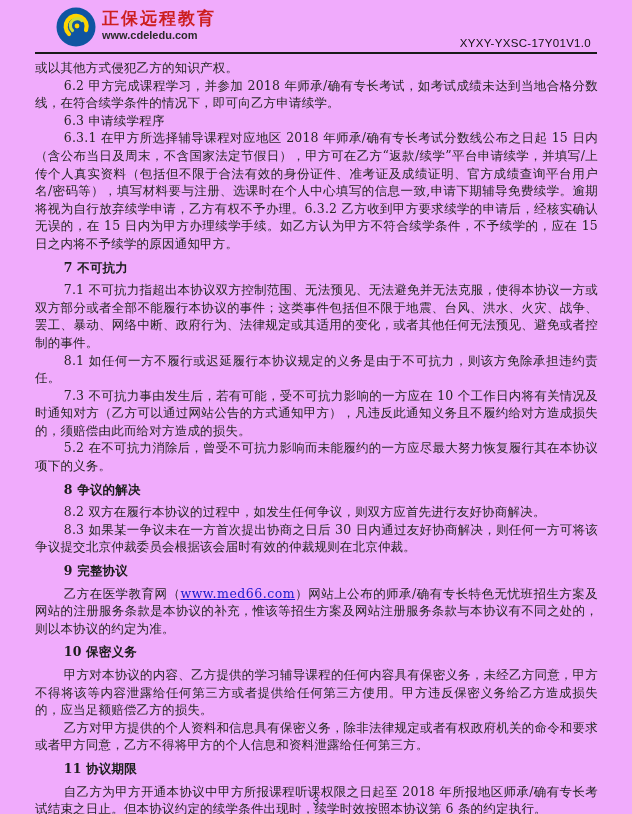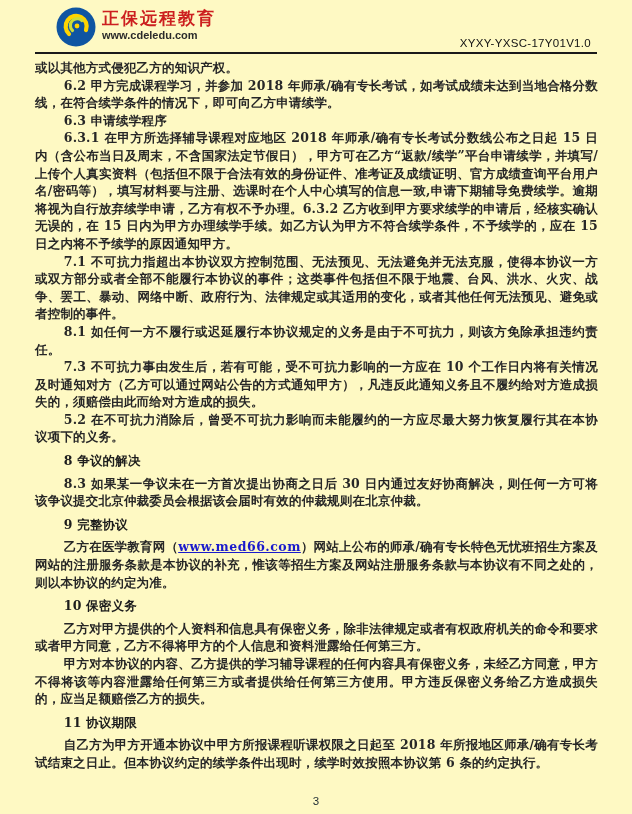--- a/index.html
+++ b/index.html
@@ -1,19 +1,19 @@
 <!DOCTYPE html>
 <html lang="zh"><head>
 <meta charset="utf-8">
 <style>
   html,body{margin:0;padding:0;background:#ffffff;}
   .page{
     position:relative;
     width:632px;height:814px;
-    background:#fef9c3;
+    background:#f0abfc;
     font-family:"DejaVu Serif","Liberation Serif",serif;
     color:#272727;
     overflow:hidden;
     box-sizing:border-box;
   }
   
   .header{
     position:relative;
     display:flex;
     align-items:flex-start;
@@ -36,21 +36,21 @@
   }
   .rule{border-top:2px solid #1a1a1a;margin:2px 35px 0 35px;}
   
   .doc{
     margin:5px 34px 0 35px;
     font-size:12.5px;
     line-height:17.6px;
     text-align:justify;
     letter-spacing:0.2px;
   }
-  .doc p{margin:0;text-indent:2.3em;font-weight:bold;}
+  .doc p{margin:0;text-indent:2.3em;}
   .doc p.no-indent{text-indent:0;}
   .sec-heading{
     font-size:12.5px;line-height:17.6px;font-weight:bold;color:#1d1d1d;
     margin:6px 0 5px 0;text-indent:2.3em;
   }
   .ext-link{
     color:#1a1acc;text-decoration:underline;cursor:pointer;
     letter-spacing:0.5px;
   }
   
@@ -82,34 +82,36 @@
     <span class="doc-code">XYXY-YXSC-17Y01V1.0</span>
   </div>
   <div class="rule"></div>
 
   <div class="doc">
     <p class="no-indent">或以其他方式侵犯乙方的知识产权。</p>
     <p>6.2 甲方完成课程学习，并参加 2018 年师承/确有专长考试，如考试成绩未达到当地合格分数线，在符合续学条件的情况下，即可向乙方申请续学。</p>
     <p>6.3 申请续学程序</p>
     <p>6.3.1 在甲方所选择辅导课程对应地区 2018 年师承/确有专长考试分数线公布之日起 15 日内（含公布当日及周末，不含国家法定节假日），甲方可在乙方“返款/续学”平台申请续学，并填写/上传个人真实资料（包括但不限于合法有效的身份证件、准考证及成绩证明、官方成绩查询平台用户名/密码等），填写材料要与注册、选课时在个人中心填写的信息一致,申请下期辅导免费续学。逾期将视为自行放弃续学申请，乙方有权不予办理。6.3.2 乙方收到甲方要求续学的申请后，经核实确认无误的，在 15 日内为甲方办理续学手续。如乙方认为甲方不符合续学条件，不予续学的，应在 15 日之内将不予续学的原因通知甲方。</p>
 
+    <div class="sec-heading">7 不可抗力</div>
     <p>7.1 不可抗力指超出本协议双方控制范围、无法预见、无法避免并无法克服，使得本协议一方或双方部分或者全部不能履行本协议的事件；这类事件包括但不限于地震、台风、洪水、火灾、战争、罢工、暴动、网络中断、政府行为、法律规定或其适用的变化，或者其他任何无法预见、避免或者控制的事件。</p>
     <p>8.1 如任何一方不履行或迟延履行本协议规定的义务是由于不可抗力，则该方免除承担违约责任。</p>
     <p>7.3 不可抗力事由发生后，若有可能，受不可抗力影响的一方应在 10 个工作日内将有关情况及时通知对方（乙方可以通过网站公告的方式通知甲方），凡违反此通知义务且不履约给对方造成损失的，须赔偿由此而给对方造成的损失。</p>
     <p>5.2 在不可抗力消除后，曾受不可抗力影响而未能履约的一方应尽最大努力恢复履行其在本协议项下的义务。</p>
 
     <div class="sec-heading">8 争议的解决</div>
+    <p>8.2 双方在履行本协议的过程中，如发生任何争议，则双方应首先进行友好协商解决。</p>
     <p>8.3 如果某一争议未在一方首次提出协商之日后 30 日内通过友好协商解决，则任何一方可将该争议提交北京仲裁委员会根据该会届时有效的仲裁规则在北京仲裁。</p>
 
     <div class="sec-heading">9 完整协议</div>
     <p><span>乙方在医学教育网（</span><span class="ext-link">www.med66.com</span><span>）网站上公布的师承/确有专长特色无忧班招生方案及网站的注册服务条款是本协议的补充，惟该等招生方案及网站注册服务条款与本协议有不同之处的，则以本协议的约定为准。</span></p>
 
     <div class="sec-heading">10 保密义务</div>
+    <p>甲方对本协议的内容、乙方提供的学习辅导课程的任何内容具有保密义务，未经乙方同意，甲方不得将该等内容泄露给任何第三方或者提供给任何第三方使用。甲方违反保密义务给乙方造成损失的，应当足额赔偿乙方的损失。</p>
     <p>乙方对甲方提供的个人资料和信息具有保密义务，除非法律规定或者有权政府机关的命令和要求或者甲方同意，乙方不得将甲方的个人信息和资料泄露给任何第三方。</p>
-    <p>甲方对本协议的内容、乙方提供的学习辅导课程的任何内容具有保密义务，未经乙方同意，甲方不得将该等内容泄露给任何第三方或者提供给任何第三方使用。甲方违反保密义务给乙方造成损失的，应当足额赔偿乙方的损失。</p>
 
     <div class="sec-heading">11 协议期限</div>
     <p>自乙方为甲方开通本协议中甲方所报课程听课权限之日起至 2018 年所报地区师承/确有专长考试结束之日止。但本协议约定的续学条件出现时，续学时效按照本协议第 6 条的约定执行。</p>
 
   </div>
 
   <div class="page-number">3</div>
 
 </div>
 

